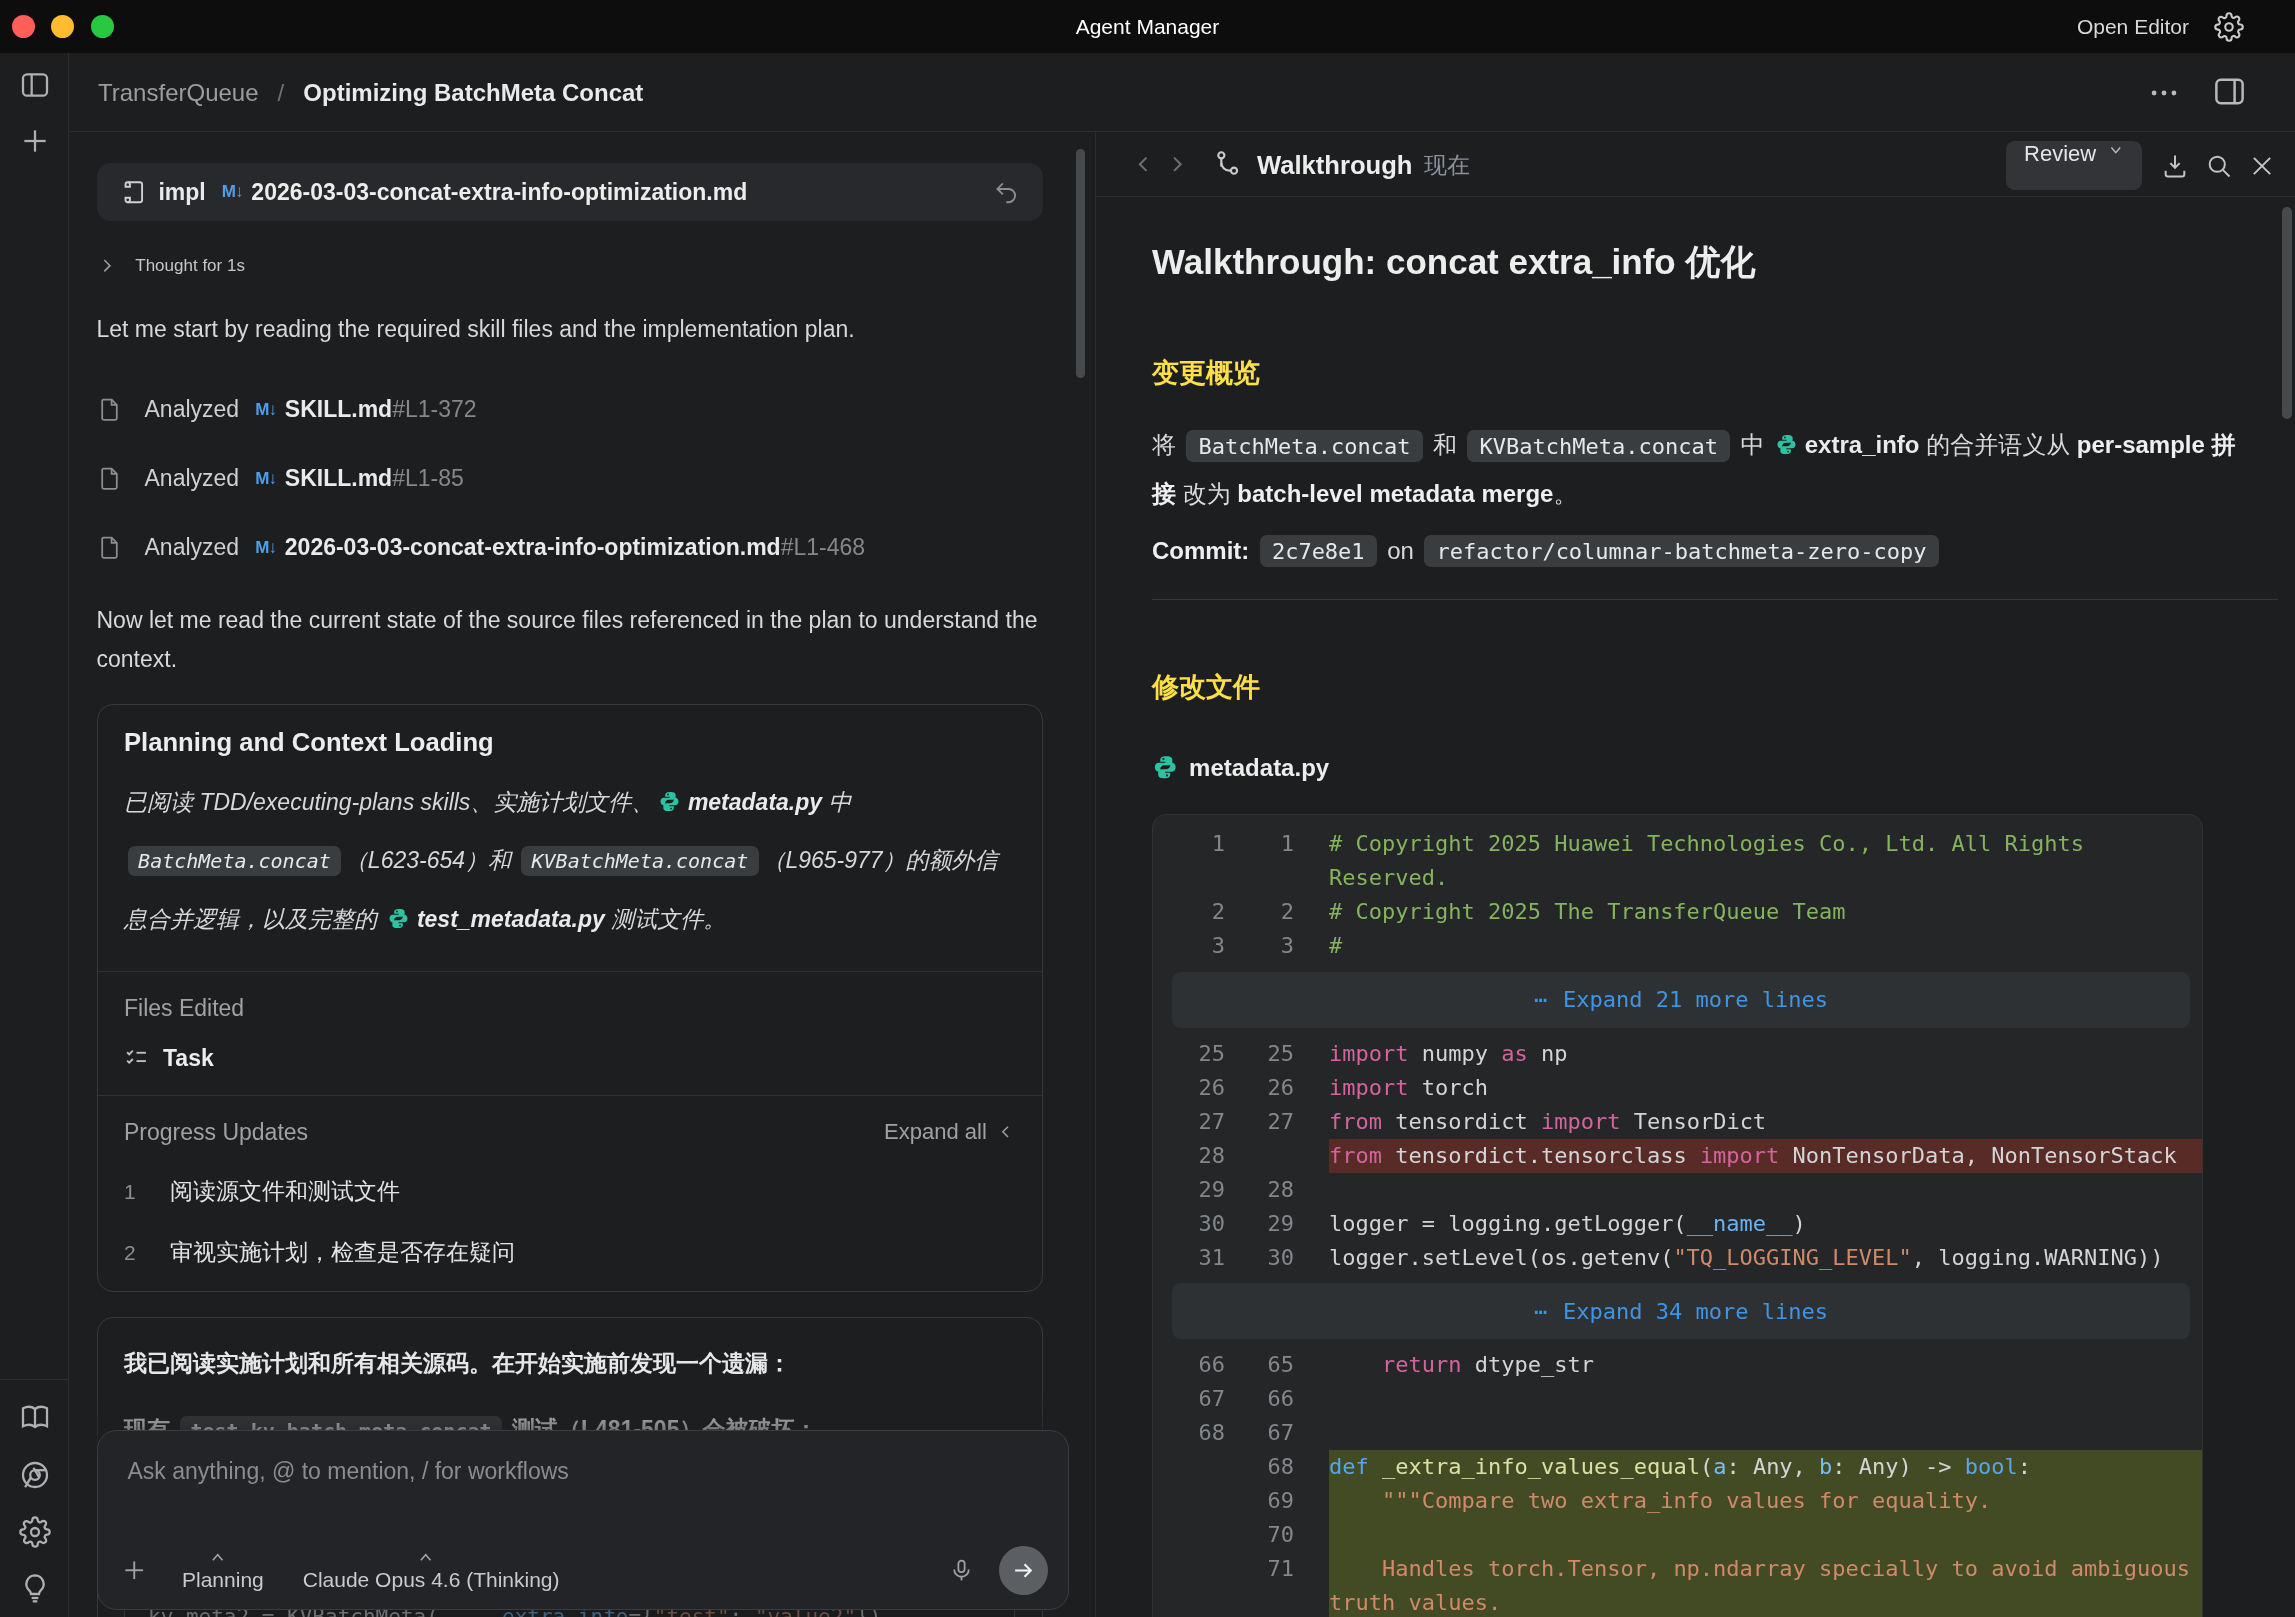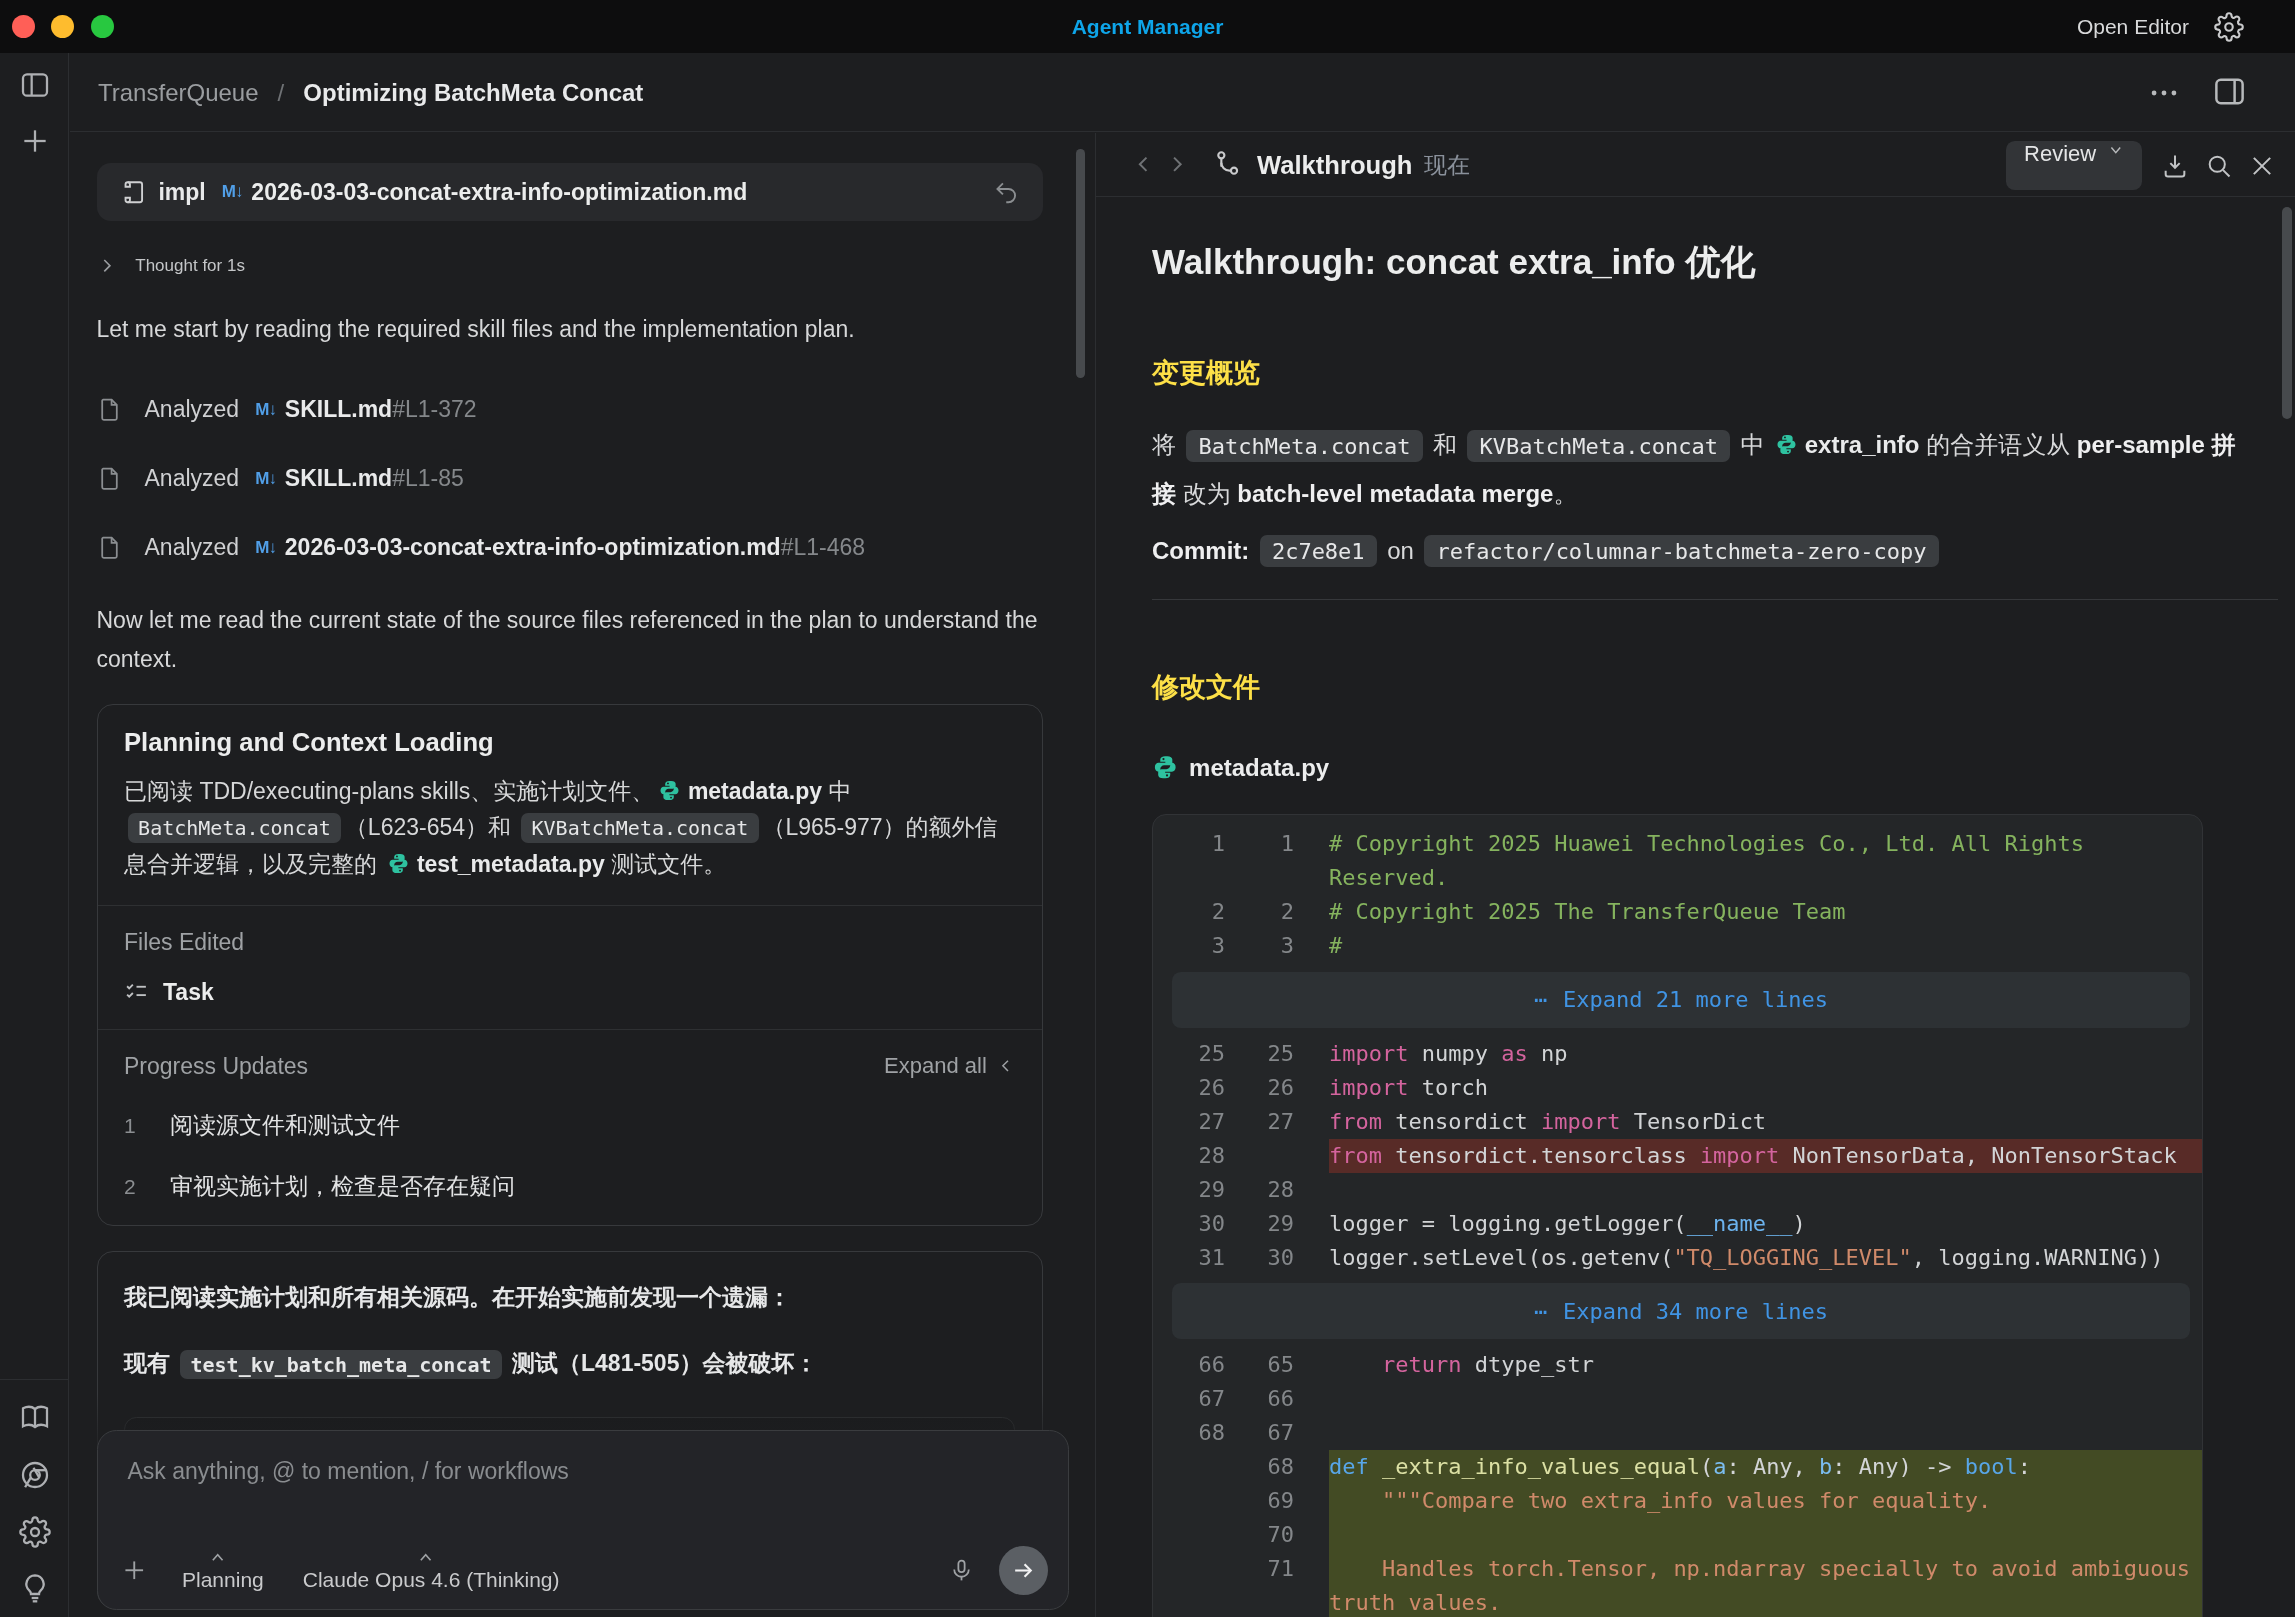--- a/index.html
+++ b/index.html
@@ -7,21 +7,21 @@
     font-family:"Liberation Sans", sans-serif; -webkit-font-smoothing:antialiased; }
   .mono { font-family:"DejaVu Sans Mono", monospace; }
 
   
   #titlebar { position:absolute; left:0; top:0; width:2295px; height:53px; background:#0d0d0e; }
   .traffic { position:absolute; top:15px; width:23px; height:23px; border-radius:50%; }
   #tl-red   { left:12.4px;  background:#ff5f57; }
   #tl-yel   { left:51px;  background:#febc2e; }
   #tl-grn   { left:91px; background:#28c840; }
   #titlebar-title { position:absolute; top:0; left:0; right:0; height:53px; line-height:53px;
-    text-align:center; color:#0ea5e9; font-size:21px; font-weight:700; }
+    text-align:center; color:#ffffff; font-size:21px; font-weight:400; }
   #open-editor { position:absolute; right:106px; top:0; height:53px; line-height:53px;
     color:#d8d9da; font-size:21px; cursor:default; }
   #titlebar-gear { position:absolute; right:51px; top:11.5px; width:30px; height:30px; color:#c9cacc; }
 
   
   #workspace { position:absolute; left:0; top:53px; width:2295px; height:1565px; background:#1d1e20; }
   #rail { position:absolute; left:0; top:0; width:69px; height:1565px; border-right:0.9px solid #2c2e31; }
   .rail-ic { position:absolute; left:18.5px; width:32px; height:32px; color:#aeb0b3; cursor:pointer; }
   #rail-divider { position:absolute; left:0; top:1326px; width:69px; height:0.9px; background:#2c2e31; }
 
@@ -55,21 +55,21 @@
   .an-row { display:flex; align-items:center; height:39px; margin-bottom:30px; }
   .an-row .file-ic { width:25px; height:25px; color:#8b8e91; margin-right:23px; flex:none; }
   .an-row .act { color:#cfd0d2; font-size:23px; margin-right:16px; }
   .an-row .fname { color:#e9eaeb; font-size:23px; font-weight:700; }
   .an-row .range { color:#85888b; font-size:23px; }
 
   .card { border:0.9px solid #37393c; border-radius:16px; margin-top:25px; }
   .card-section { padding:23px 26.5px; }
   .card-divider { height:0.9px; background:#2e3032; }
   #planning-title { color:#eceded; font-size:25.6px; font-weight:700; margin-bottom:16px; }
-  .rich { font-size:23px; line-height:36px; color:#d7d8d9; }
+  .rich { font-size:23px; line-height:58px; color:#d7d8d9;font-style:italic; }
   .chip { font-family:"DejaVu Sans Mono", monospace; font-size:20px; color:#e6e7e8;
     background:#3a3d40; border-radius:7px; padding:2.6px 10.6px; margin:0 3.5px; white-space:nowrap; }
   .pyfile { font-weight:700; color:#e9eaeb; white-space:nowrap; }
   .py-ic { display:inline-block; width:23px; height:23px; vertical-align:-2.6px; margin:0 7px 0 3.5px; color:#2ec2a0; }
   .bold { font-weight:700; color:#efeff0; }
 
   .gray-label { color:#9fa2a5; font-size:23px; }
   #task-row { display:flex; align-items:center; margin-top:23px; }
   #task-row .task-ic { width:25px; height:25px; color:#bfc1c3; margin-right:14px; }
   #task-row .task-label { color:#eceded; font-size:23px; font-weight:700; }

